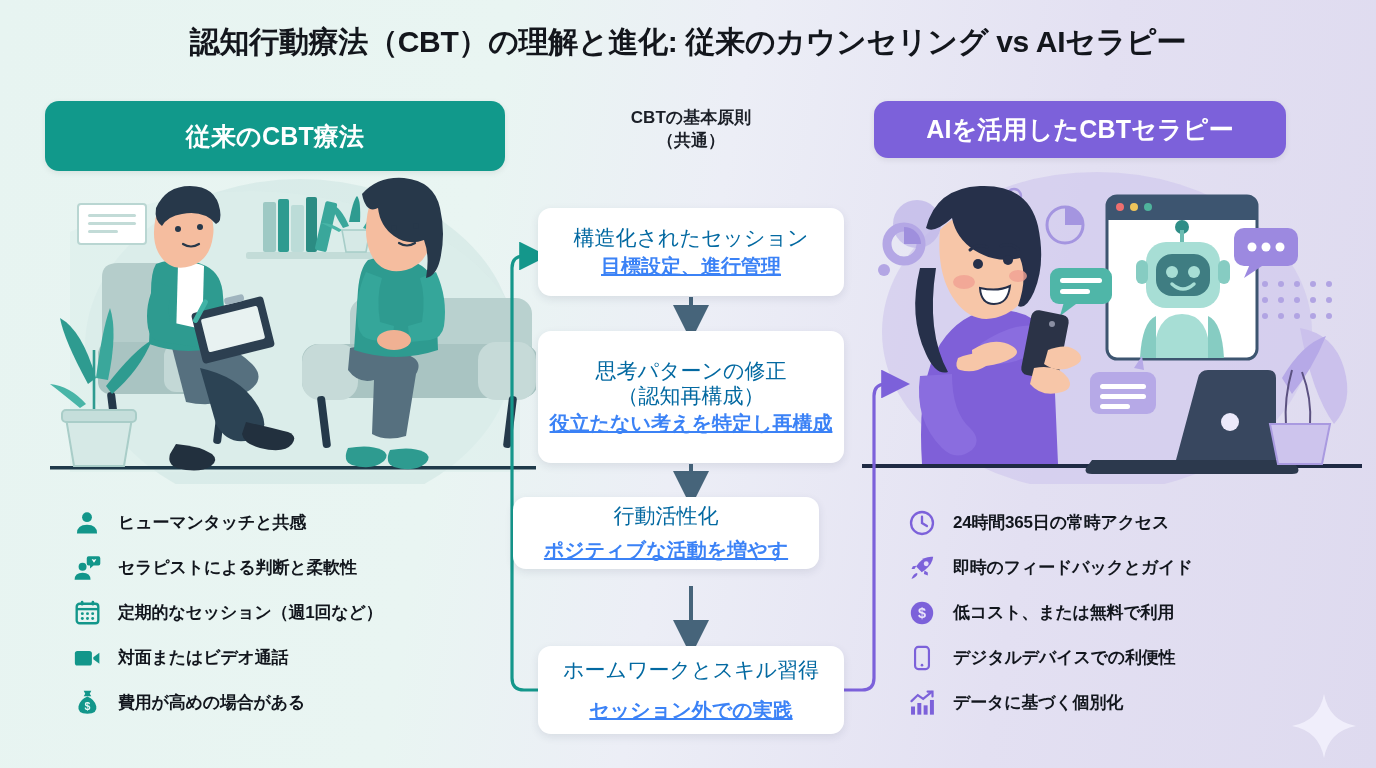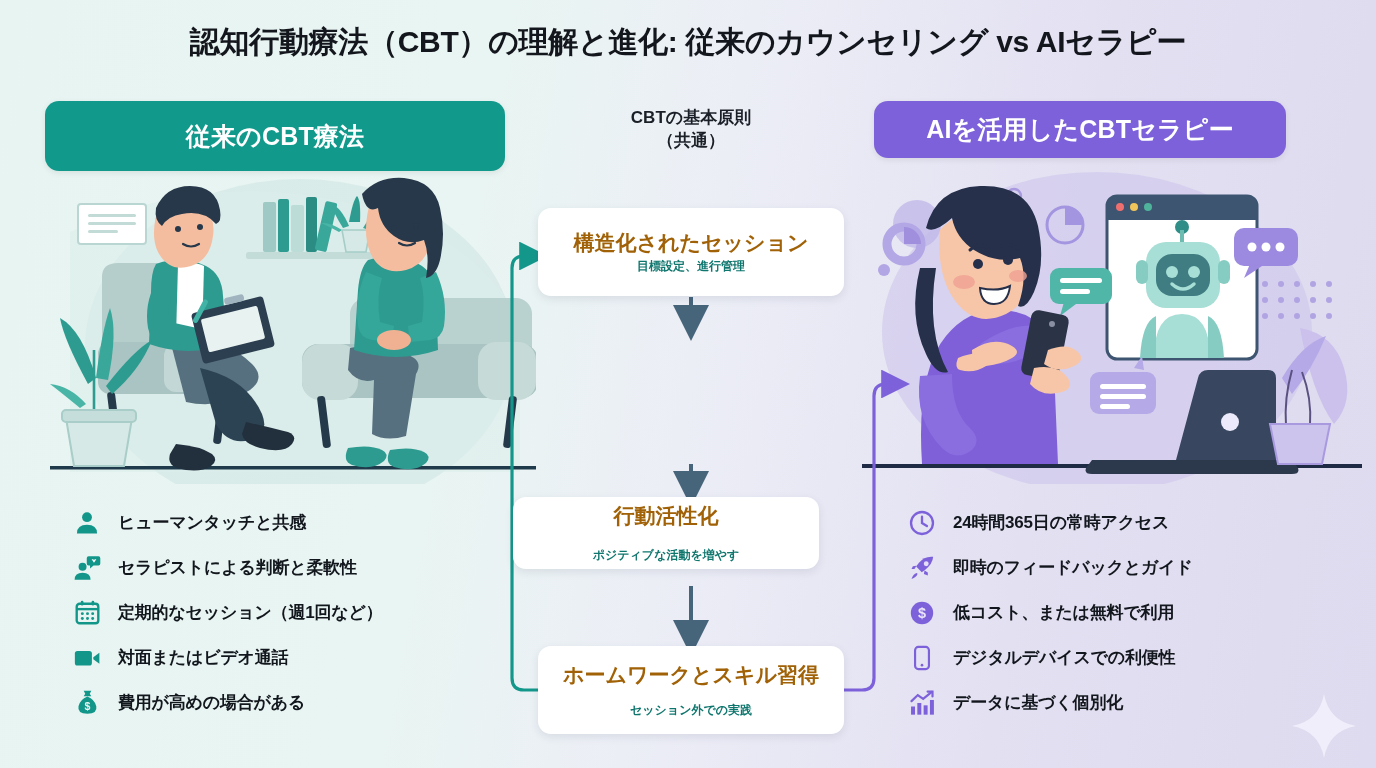--- a/index.html
+++ b/index.html
@@ -51,22 +51,22 @@
   .card {
     position: absolute;
     background: #ffffff;
     border-radius: 13px;
     box-shadow: 0 3px 9px rgba(40,50,80,0.10);
     display: flex; flex-direction: column;
     align-items: center; justify-content: center;
     text-align: center;
     padding: 6px 10px;
   }
-  .card .ttl { font-size: 21px; font-weight: 700; color: #a16207; line-height: 1.2; }
-  .card .sub { font-size: 12px; font-weight: 700; color: #0f766e; line-height: 1.25; margin-top: 3px; }
+  .card .ttl { font-size: 21px; font-weight: 400; color: #0369a1; line-height: 1.2; }
+  .card .sub { font-size: 20px; font-weight: 700; color: #3b82f6; line-height: 1.25; margin-top: 3px; text-decoration: underline; }
 
   #card-0 { left: 538px; top: 208px; width: 306px; height: 88px; }
   #card-1 { left: 538px; top: 331px; width: 306px; height: 132px; }
   #card-2 { left: 513px; top: 497px; width: 306px; height: 72px; justify-content: space-between; }
   #card-3 { left: 538px; top: 646px; width: 306px; height: 88px; gap: 12px; }
 
   
   .bullets { position: absolute; }
   #bullets-left  { left: 70px;  top: 500px; width: 470px; }
   #bullets-right { left: 905px; top: 500px; width: 460px; }
@@ -365,20 +365,25 @@
     <path d="M538 690 H524 Q512 690 512 678 V268 Q512 256 524 256 H532" fill="none" stroke="#14978b" stroke-width="3.2" marker-end="url(#ah-teal)"></path>
 
     <path d="M844 690 H862 Q874 690 874 678 V396 Q874 384 886 384 H894" fill="none" stroke="#7c61da" stroke-width="3.2" marker-end="url(#ah-purple)"></path>
   </svg>
 
   <div class="card" id="card-0">
     <div class="ttl">構造化されたセッション</div>
     <div class="sub">目標設定、進行管理</div>
   </div>
 
+  <div class="card" id="card-1">
+    <div class="ttl">思考パターンの修正</div>
+    <div class="ttl">（認知再構成）</div>
+    <div class="sub">役立たない考えを特定し再構成</div>
+  </div>
 
   <div class="card" id="card-2">
     <div class="ttl">行動活性化</div>
     <div class="sub">ポジティブな活動を増やす</div>
   </div>
 
   <div class="card" id="card-3">
     <div class="ttl">ホームワークとスキル習得</div>
     <div class="sub">セッション外での実践</div>
   </div>

